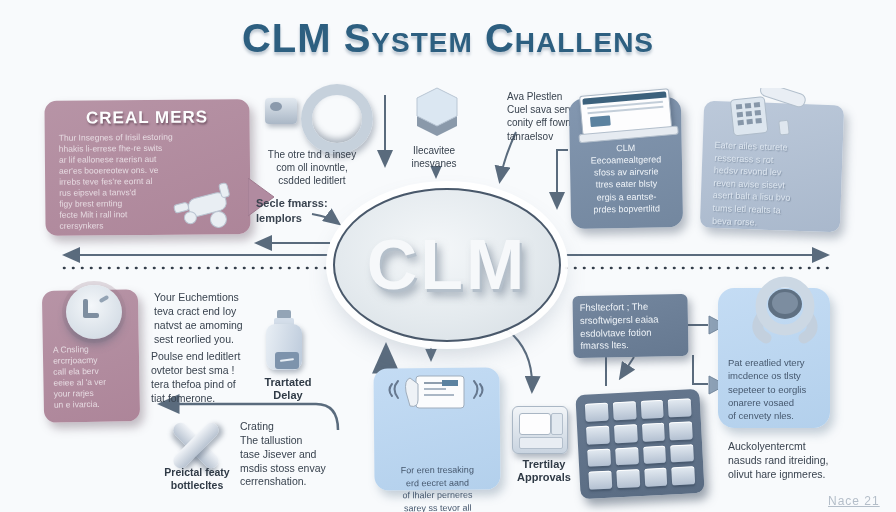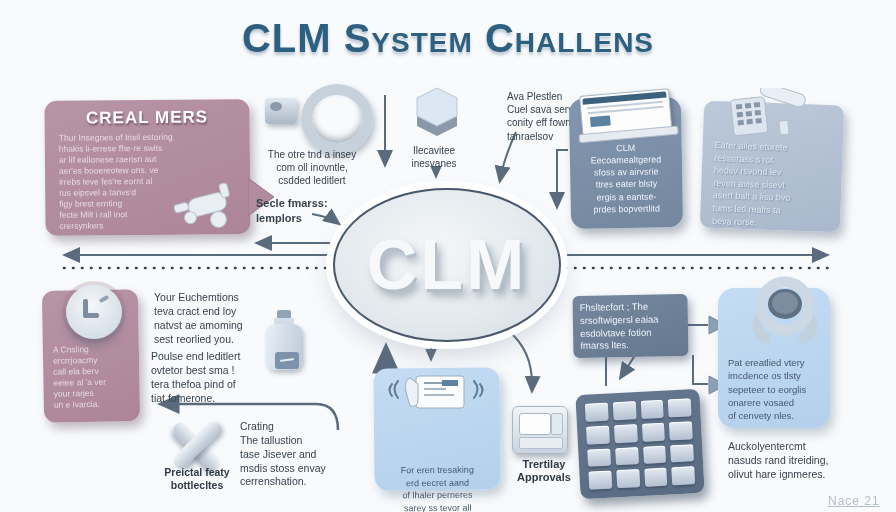--- a/index.html
+++ b/index.html
@@ -229,20 +229,22 @@
 
   <div class="abs" style="left:263px;top:308px;width:42px;height:64px;">
     <div class="bottlecap"></div>
     <div class="bottleneckp"></div>
     <div class="bottlebody">
       <div class="bottlelabel">
           <div class="bottlesq"></div>
         </div>
     </div>
   </div>
+  <div class="abs ml cap" style="left:248px;top:376px;width:80px;">Trartated
+Delay</div>
 
   <div class="abs" style="left:166px;top:418px;width:60px;height:55px;">
     <div class="xbar" style="transform:rotate(45deg);"></div>
     <div class="xbar" style="transform:rotate(-45deg);"></div>
   </div>
   <div class="abs ml cap" style="left:148px;top:466px;width:98px;font-size:10.5px;">Preictal featy
 bottlecltes</div>
   <div class="abs ml note" style="left:240px;top:420px;width:108px;font-size:10.5px;">Crating
 The tallustion
 tase Jisever and

